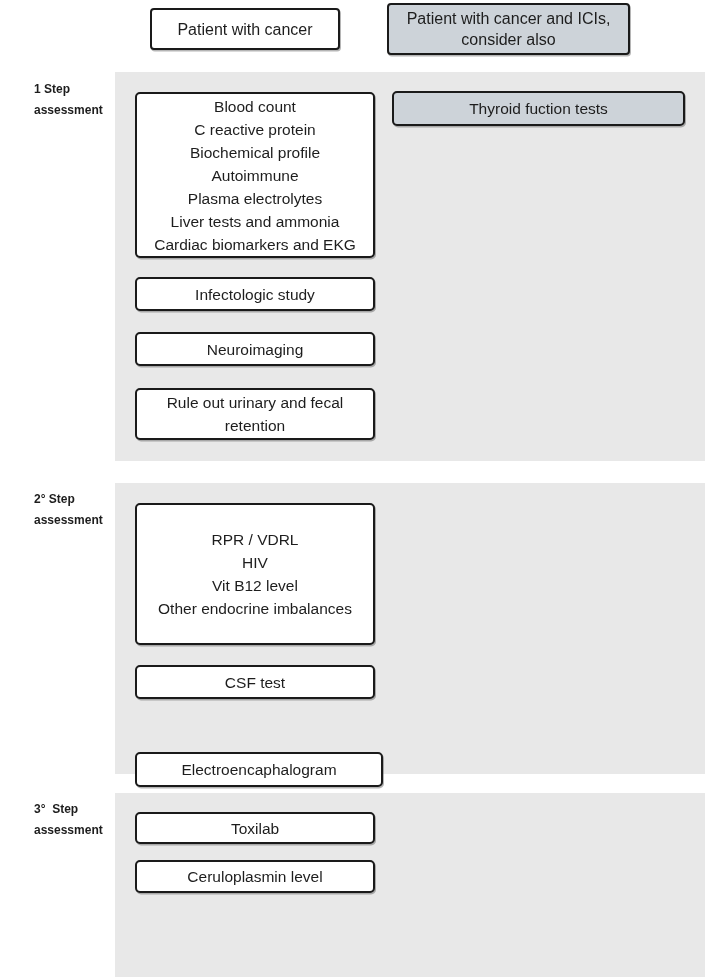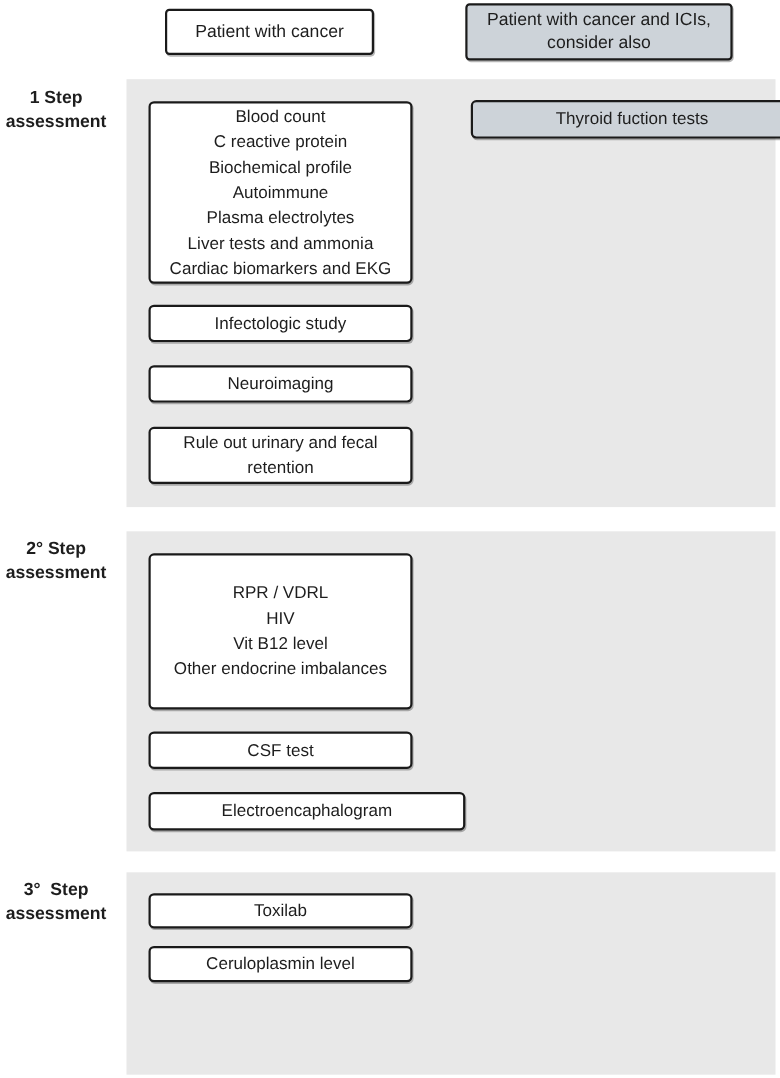--- a/index.html
+++ b/index.html
@@ -10,25 +10,25 @@
   }
   .panel { position:absolute; background:var(--panel-bg,#e8e8e8); }
   .box {
     position:absolute; display:flex; flex-direction:column;
     justify-content:center; align-items:center; text-align:center;
     border:2px solid var(--border,#1a1a1a); border-radius:5px;
     background:var(--white-box-bg,#ffffff);
     font-size:15.5px; line-height:23px;
     box-shadow:1px 1.5px 0 rgba(70,70,70,0.40);
   }
-  .box.gray { background:var(--gray-box-bg,#cdd3d9);margin-left:36px; }
+  .box.gray { background:var(--gray-box-bg,#cdd3d9); }
   .box.hdr { font-size:16px; line-height:21px; border-radius:4px; }
   .steplabel {
-    position:absolute; font-weight:bold; font-size:16px; line-height:21px;
-    text-align:center; color:var(--text,#1d1d1d); white-space:pre;
+    position:absolute; font-weight:bold; font-size:12px; line-height:21px;
+    text-align:left; color:var(--text,#1d1d1d); white-space:pre;margin-left:32px;
   }
 </style>
 </head>
 <body>
 
 <div class="fig">
 
   <div class="panel" style="left:115px; top:72px;  width:590px; height:389px"></div>
   <div class="panel" style="left:115px; top:483px; width:590px; height:291px"></div>
   <div class="panel" style="left:115px; top:793px; width:590px; height:184px"></div>
@@ -70,21 +70,21 @@
 
   <div class="box" style="left:135px; top:503px; width:240px; height:142px">
       <div>RPR / VDRL</div>
       <div>HIV</div>
       <div>Vit B12 level</div>
       <div>Other endocrine imbalances</div>
     </div>
   <div class="box" style="left:135px; top:665px; width:240px; height:34px">
       <div>CSF test</div>
     </div>
-  <div class="box" style="left:135px; top:720px; width:288px; height:35px">
+  <div class="box" style="left:135px; top:752px; width:248px; height:35px">
       <div>Electroencaphalogram</div>
     </div>
 
   <div class="box" style="left:135px; top:812px; width:240px; height:32px">
       <div>Toxilab</div>
     </div>
   <div class="box" style="left:135px; top:860px; width:240px; height:33px">
       <div>Ceruloplasmin level</div>
     </div>
 

